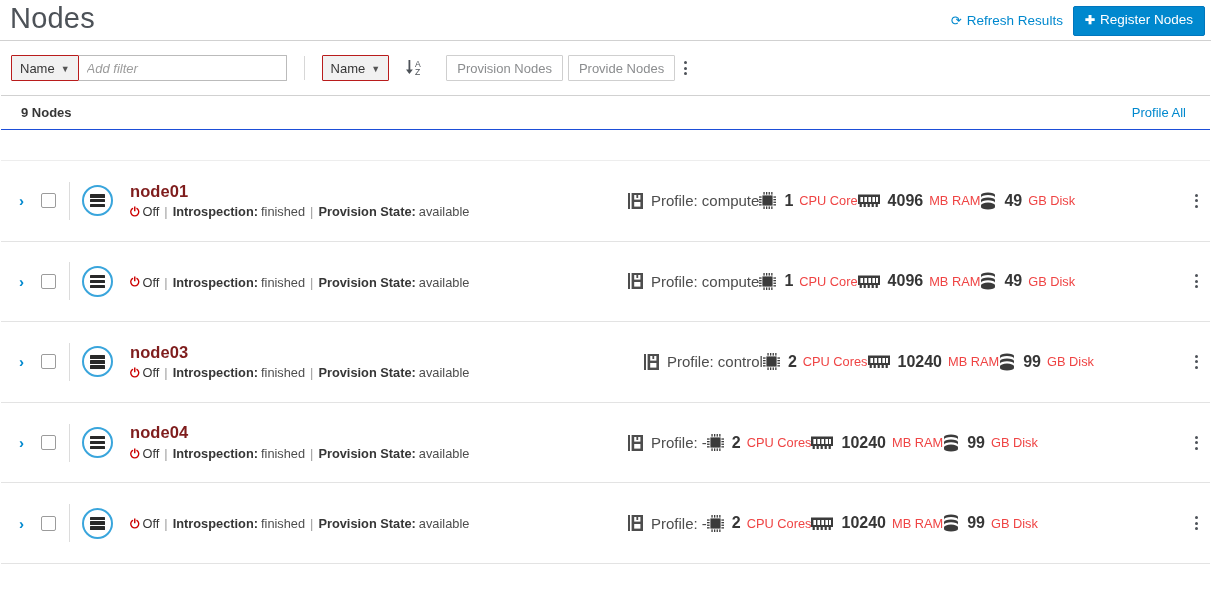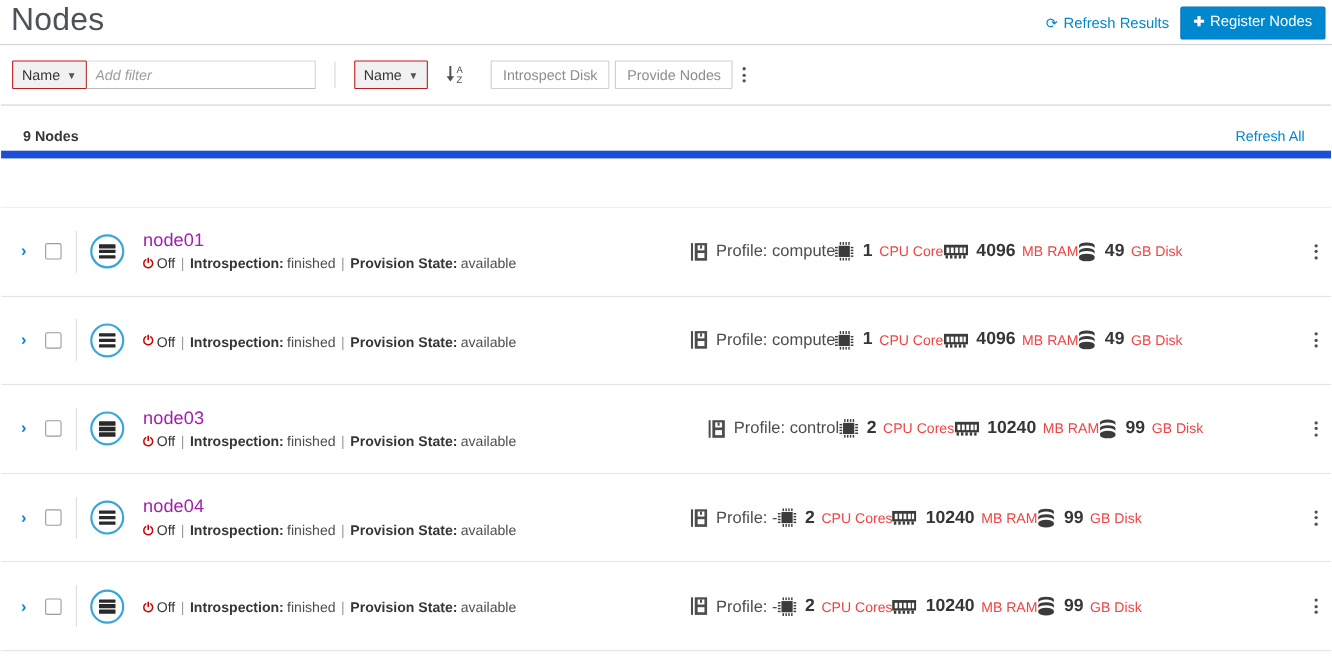--- a/index.html
+++ b/index.html
@@ -155,22 +155,22 @@
     display: block;
   }
 
   
   .countbar {
     height: 34px;
     display: flex;
     align-items: center;
     justify-content: space-between;
     padding: 0 24px 0 20px;
-    border-bottom: 7px solid #1d4ed8;
-    margin: 14px 1px;
+    border-bottom: 1px solid #1d4ed8;
+    margin: 0 1px;
   }
   .count-label { font-size: 13px; font-weight: 700; color: #363636; }
   .select-all { font-size: 13px; color: #0088ce; cursor: pointer; }
 
   
   .empty-band {
     height: 31px;
     border-bottom: 1px solid #ededed;
     margin: 0 1px;
   }
@@ -229,22 +229,22 @@
     border-radius: 0.5px;
   }
   .node-main {
     margin-left: 17px;
     min-width: 0;
     flex: none;
     width: 498px;
   }
   .node-name {
     font-size: 16.5px;
-    font-weight: 400;
-    color: #a21caf;
+    font-weight: 700;
+    color: #7f1d1d;
     line-height: 1.25;
     letter-spacing: 0.1px;
   }
   .node-meta {
     font-size: 12.8px;
     color: #363636;
     margin-top: 3px;
     display: flex;
     align-items: center;
     flex-wrap: nowrap;
@@ -328,34 +328,34 @@
     <svg class="ic" width="19" height="20" viewBox="0 0 19 20">
       <path d="M4.4 2 L4.4 14.4" stroke="#4d5258" stroke-width="1.8" fill="none"></path>
       <path d="M1 11.4 L4.4 16 L7.8 11.4 Z" fill="#4d5258"></path>
       <text x="10" y="8.6" font-family="Liberation Sans, sans-serif" font-size="8.6" fill="#4d5258">A</text>
       <text x="10" y="17.4" font-family="Liberation Sans, sans-serif" font-size="8.6" fill="#4d5258">Z</text>
     </svg>
   </button>
 
   <div class="tb-gap"></div>
 
-  <button class="plain-btn">Introspect Disk</button>
+  <button class="plain-btn">Provision Nodes</button>
   <div class="tb-gap-sm"></div>
   <button class="plain-btn">Provide Nodes</button>
 
   <span class="kebab">
     <i></i>
     <i></i>
     <i></i>
   </span>
 </div>
 
 <div class="countbar">
   <span class="count-label">9 Nodes</span>
-  <span class="select-all">Refresh All</span>
+  <span class="select-all">Profile All</span>
 </div>
 
 <div class="empty-band"></div>
 
 <div class="list" id="node-list">
   <div class="node-row">
     <span class="expander">›</span>
     <span class="row-check"></span>
     <span class="row-sep"></span>
 

